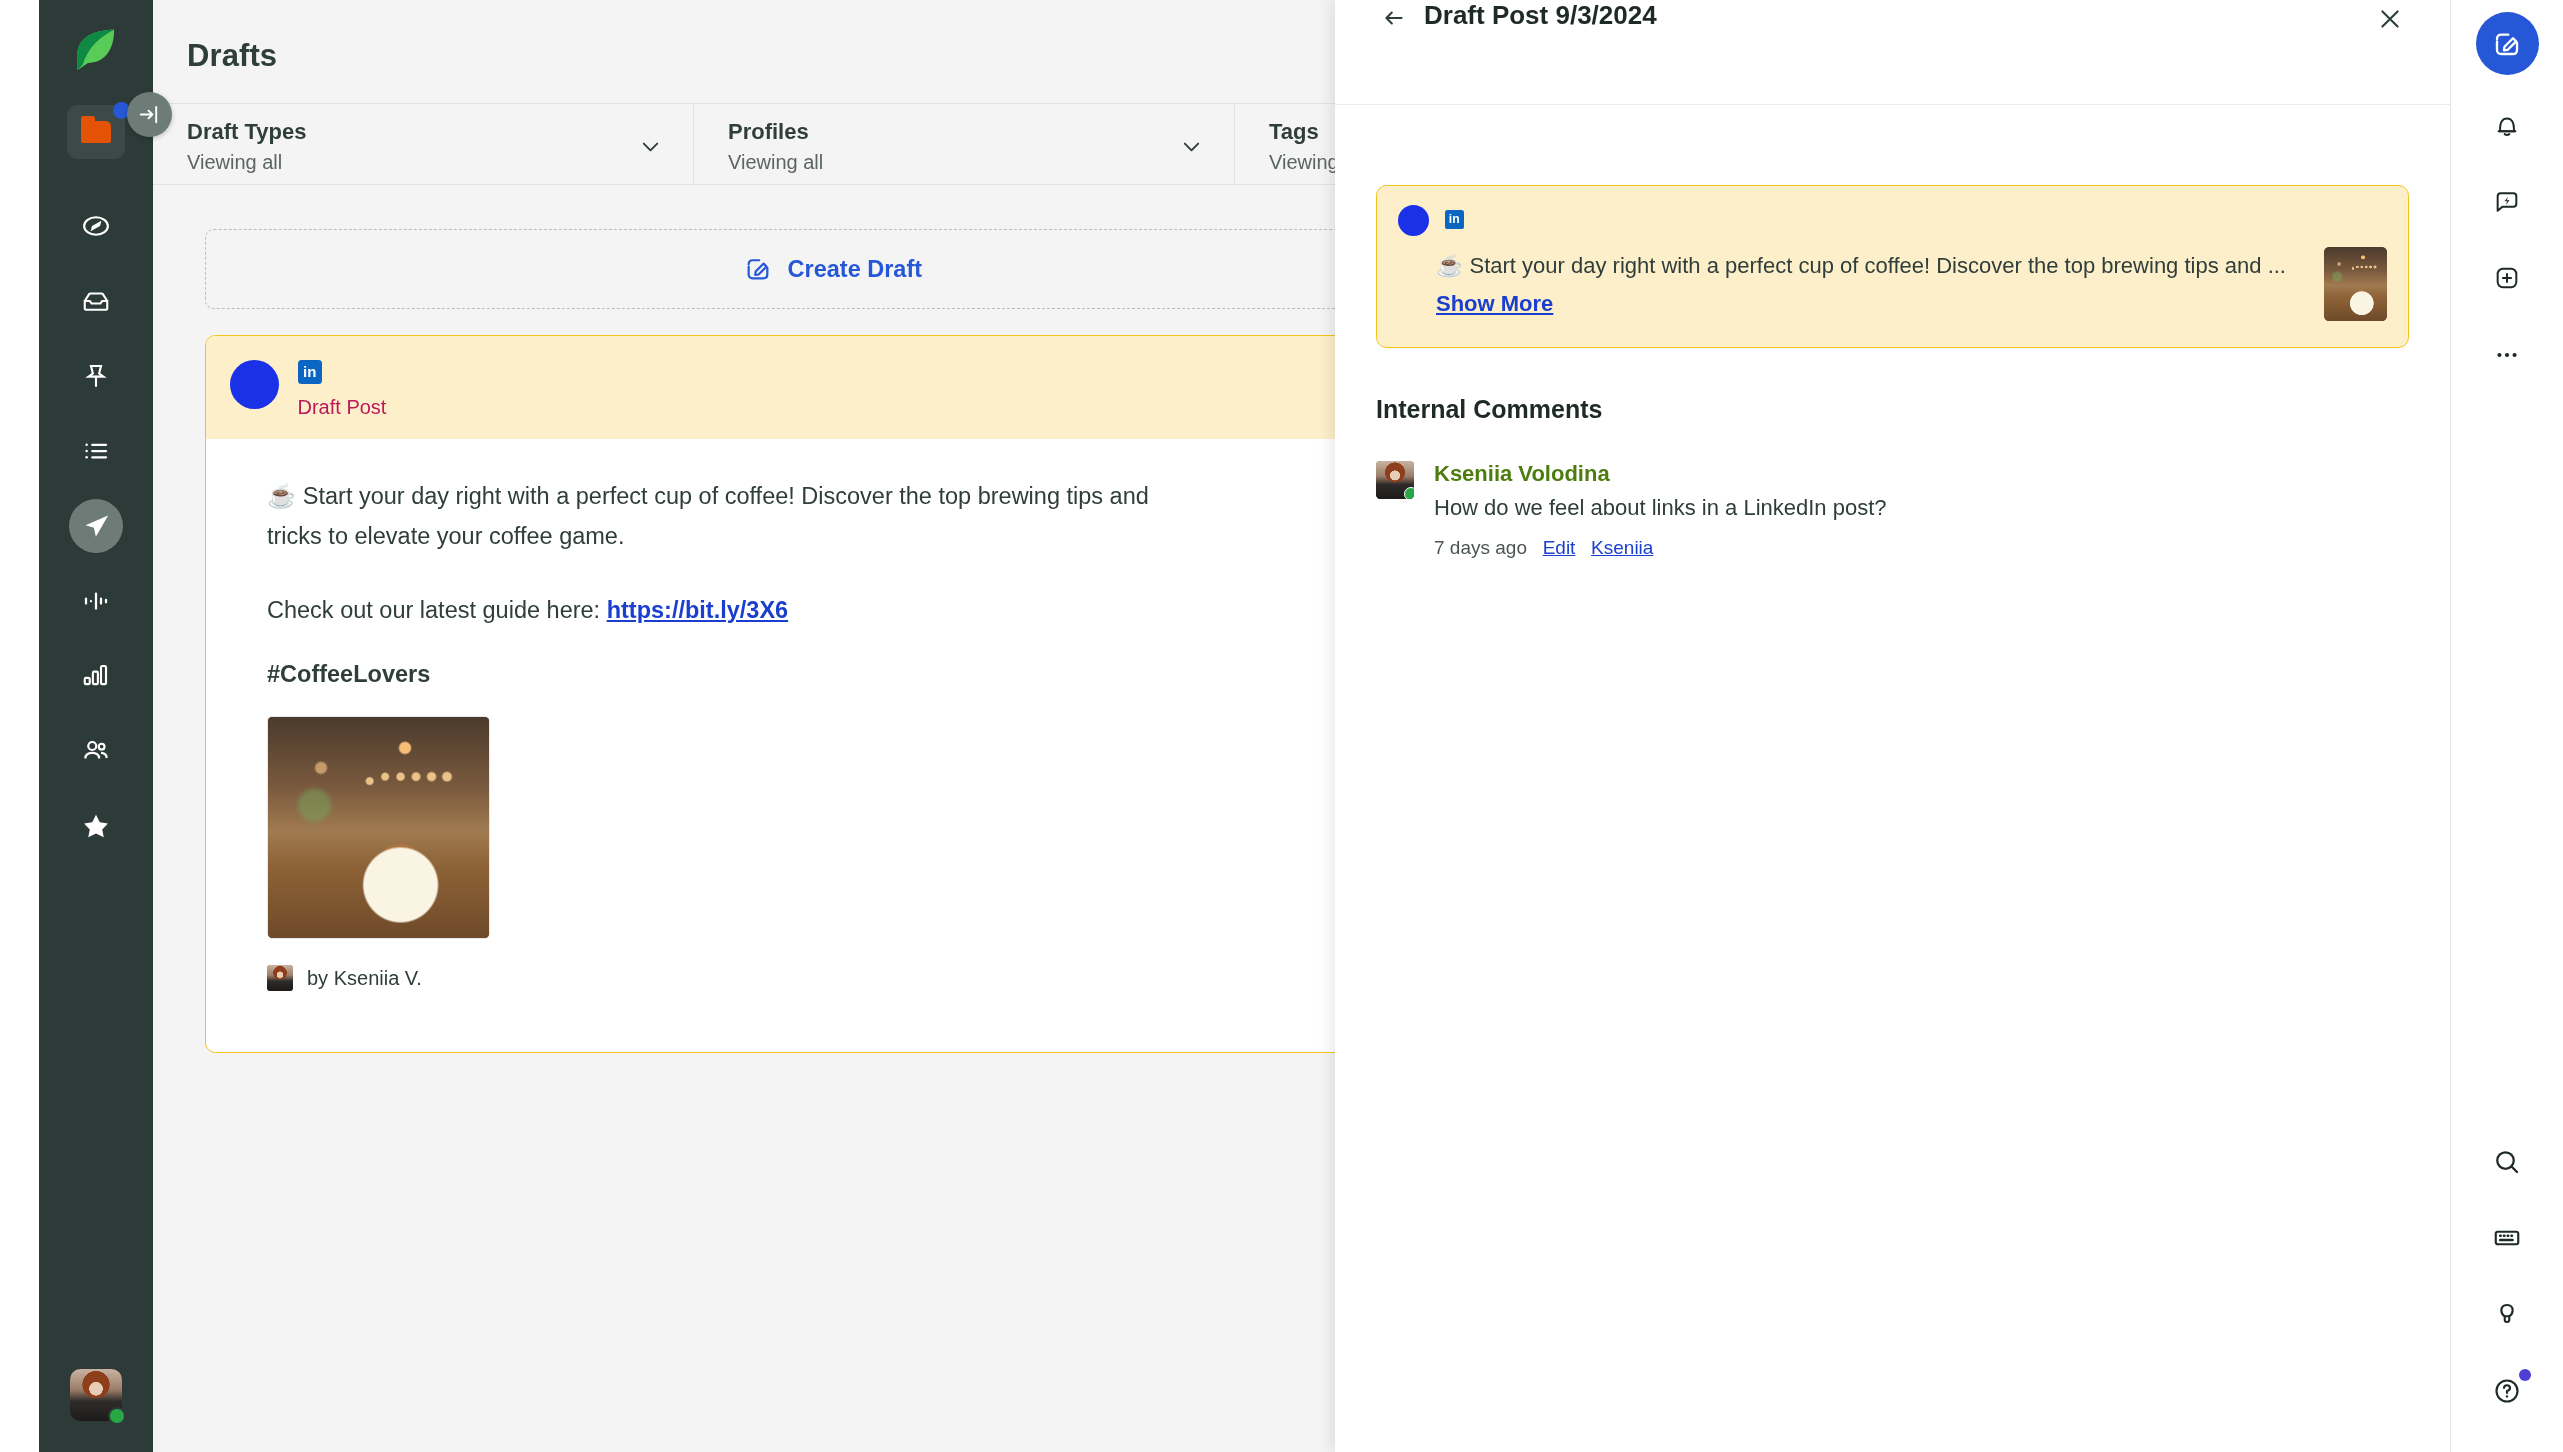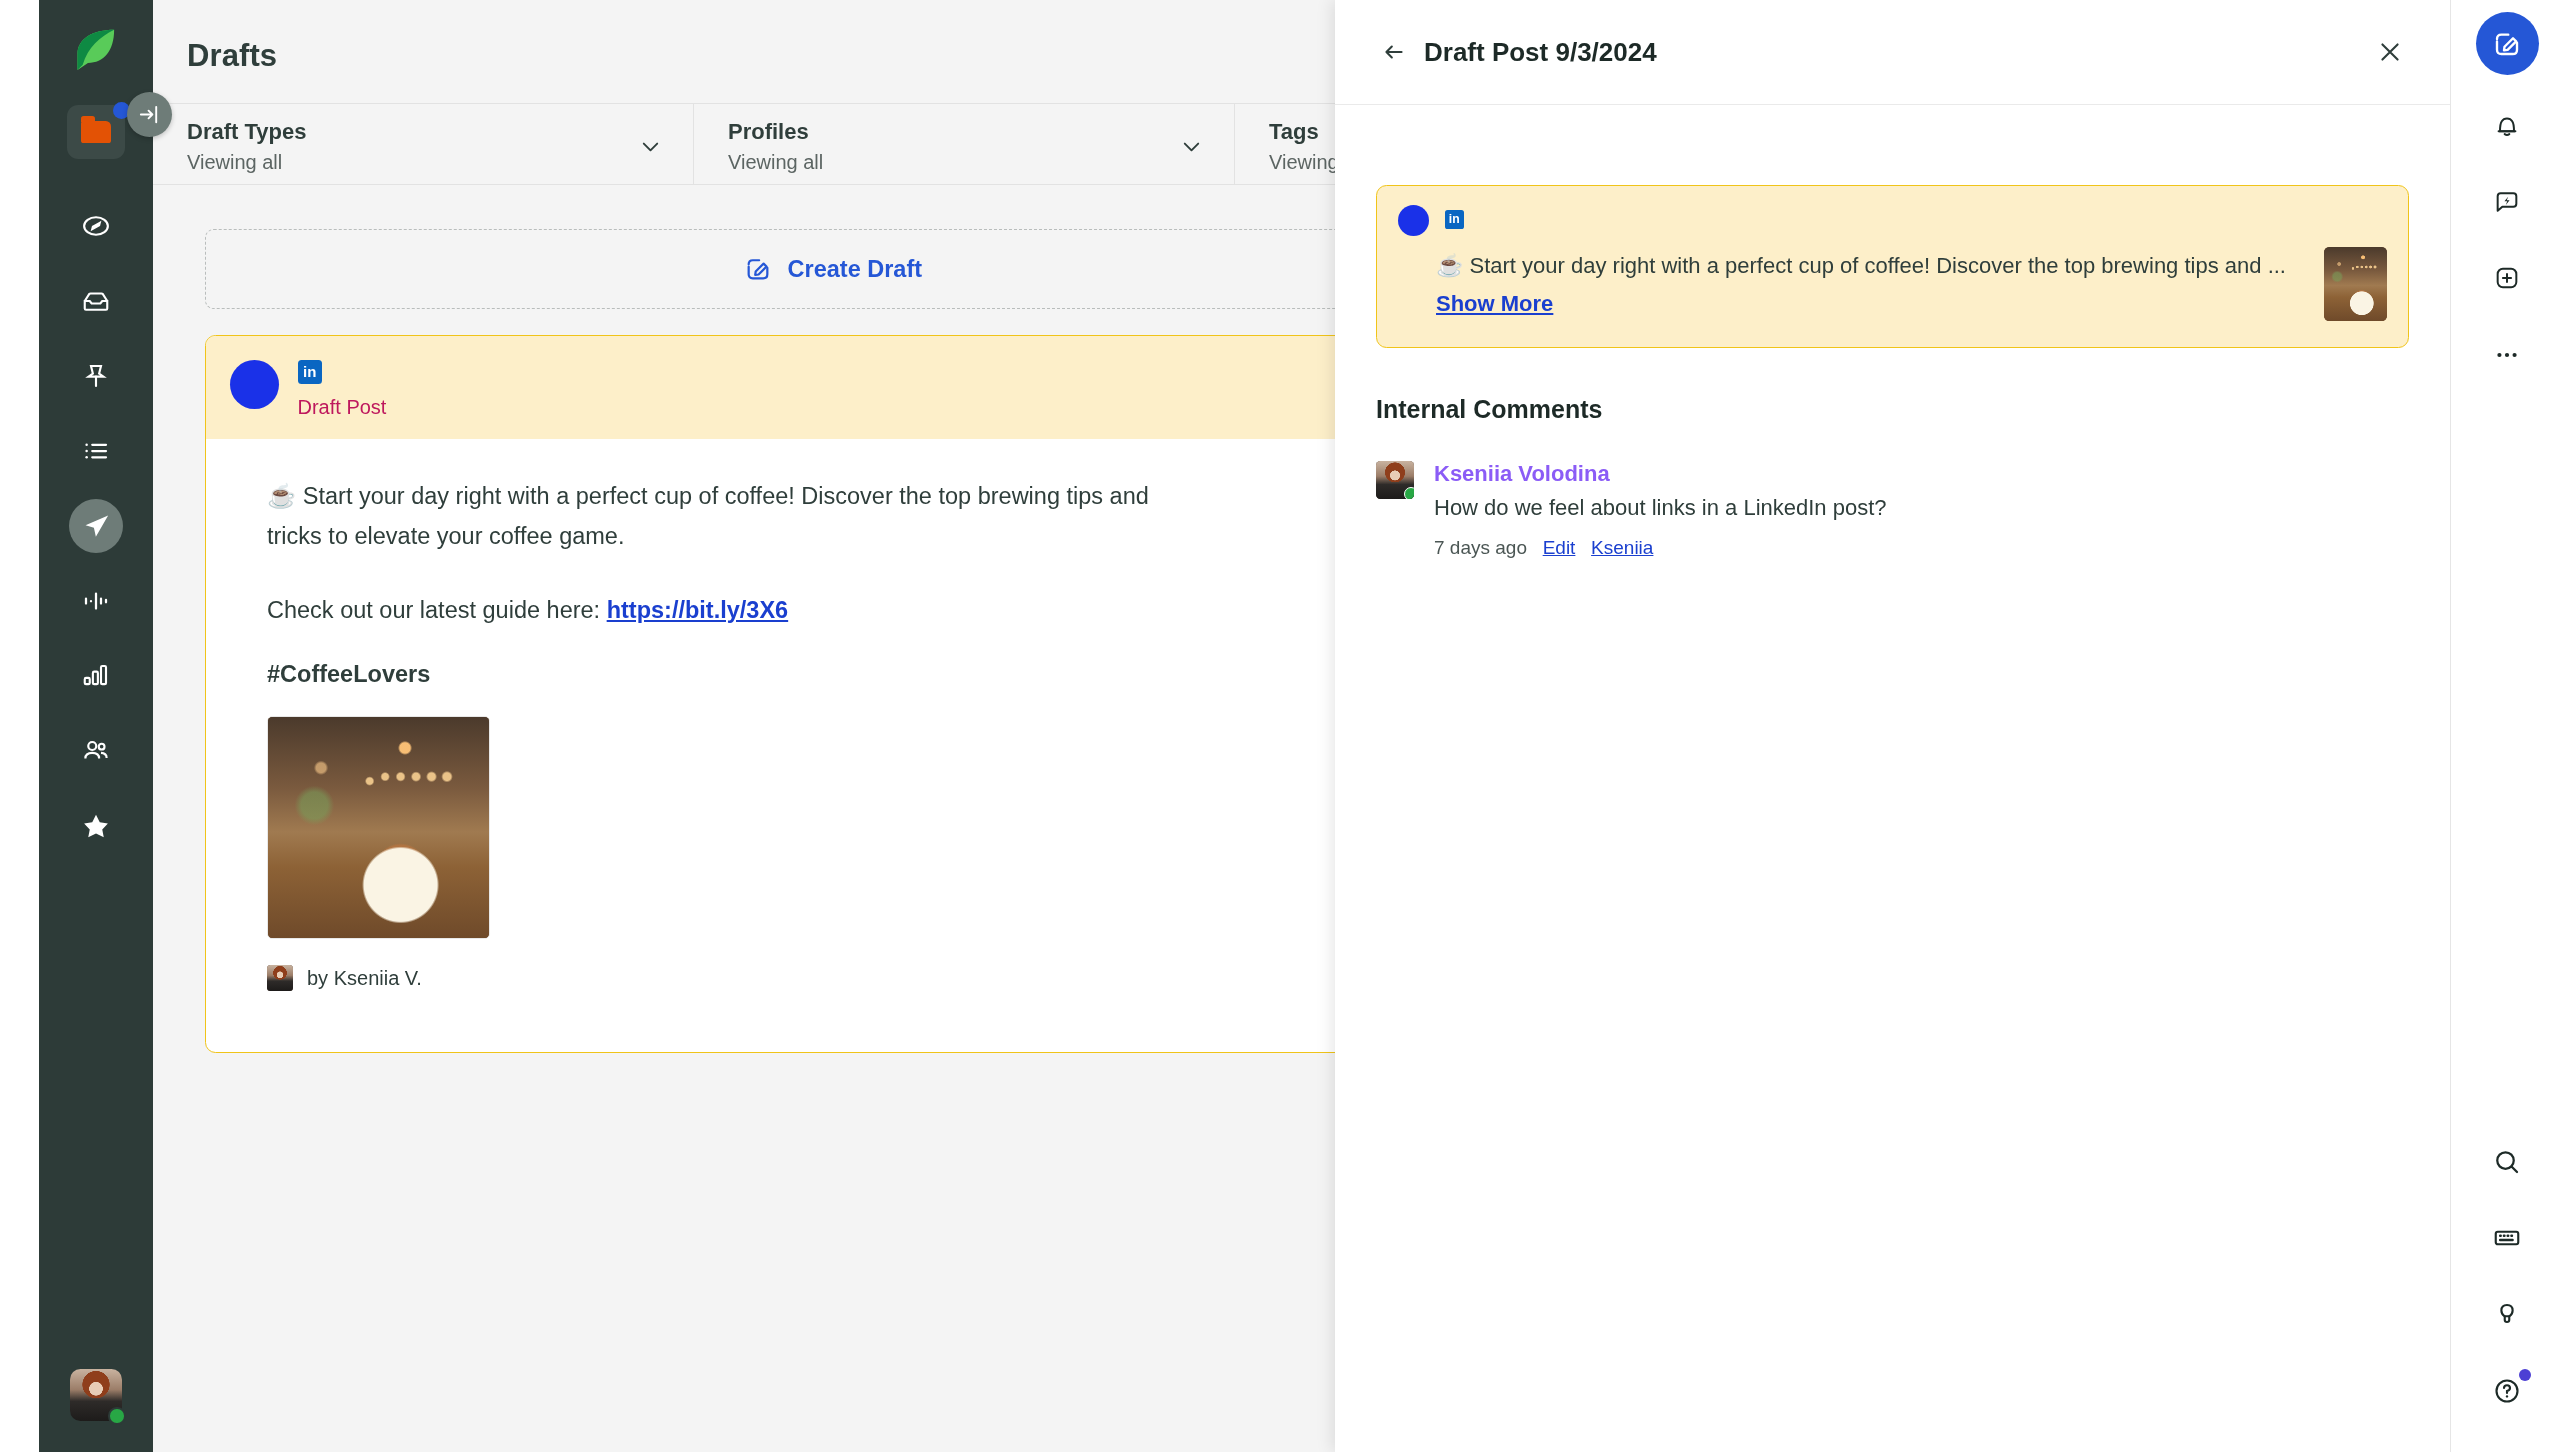--- a/index.html
+++ b/index.html
@@ -128,21 +128,21 @@
   .post-author .byline { font-size: 20px; color: #2f3e3b; }
 
   
   .detail-panel {
     position: absolute; right: 113px; top: 0;
     width: 1115px; height: 1452px; background: #ffffff;
     box-shadow: -3.5px 0 15.7px rgba(0,0,0,.10);
     z-index: 30; display:flex; flex-direction: column;
   }
   .dp-header {
-    height: 105px; display:flex; align-items:center; padding: 0 41px 0 41px;
+    height: 105px; display:flex; padding: 0 41px 0 41px;
     border-bottom: 0.9px solid #eaeaea;
   }
   .dp-back { width: 35px; height: 35px; display:flex; align-items:center; justify-content:center; color:#2f3e3b; }
   .dp-title { font-size: 26px; font-weight: 700; color: #1d2a27; margin-left: 13px; }
   .dp-close { margin-left:auto; width: 38px; height:38px; display:flex; align-items:center; justify-content:center; color:#2f3e3b; }
 
   .dp-body { padding: 0 41px; }
   .mini-post {
     margin-top: 80px; border: 1.7px solid #f0c419; border-radius: 10.5px;
     background: #fdefc9; padding: 19px 21px 23px 21px; display: block; position: relative;
@@ -170,21 +170,21 @@
     flex:1 1 auto; border:none; outline:none; font-size: 22px; color:#2f3e3b;
     font-family: "Liberation Sans", sans-serif; background:transparent;
   }
   .cb-input::placeholder { color:#7b8280; }
   .cb-count { font-size: 22px; font-weight:700; color:#4b5654; }
   .cb-emoji { width:28px; height:28px; color:#2f3e3b; display:flex; align-items:center; justify-content:center; }
 
   .comment-item { margin-top: 37px; display:flex; gap: 20px; }
   .ci-avatar { width: 38px; height: 38px; border-radius: 4.4px; overflow:hidden; position:relative; flex:0 0 38px; }
   .ci-dot { position:absolute; right:-4.4px; bottom:-2.6px; width:14px; height:14px; background:#28a745; border:1.7px solid #fff; border-radius:50%; }
-  .ci-name { font-size: 22px; font-weight:700; color:#8b5cf6; }
+  .ci-name { font-size: 22px; font-weight:700; color:#4d7c0f; }
   .ci-text { font-size: 22px; color:#2f3e3b; margin-top: 8.7px; }
   .ci-meta { margin-top: 15.7px; font-size: 19px; color:#4b5654; display:flex; gap: 15.7px; align-items:center; }
   .ci-meta a { color:#1a3fcf; }
 
   
   .right-rail {
     position:absolute; right:0; top:0; width: 113px; height: 1452px;
     background: #ffffff; border-left: 0.9px solid #e6e6e6;
     display:flex; flex-direction:column; align-items:center; z-index: 35;
   }

